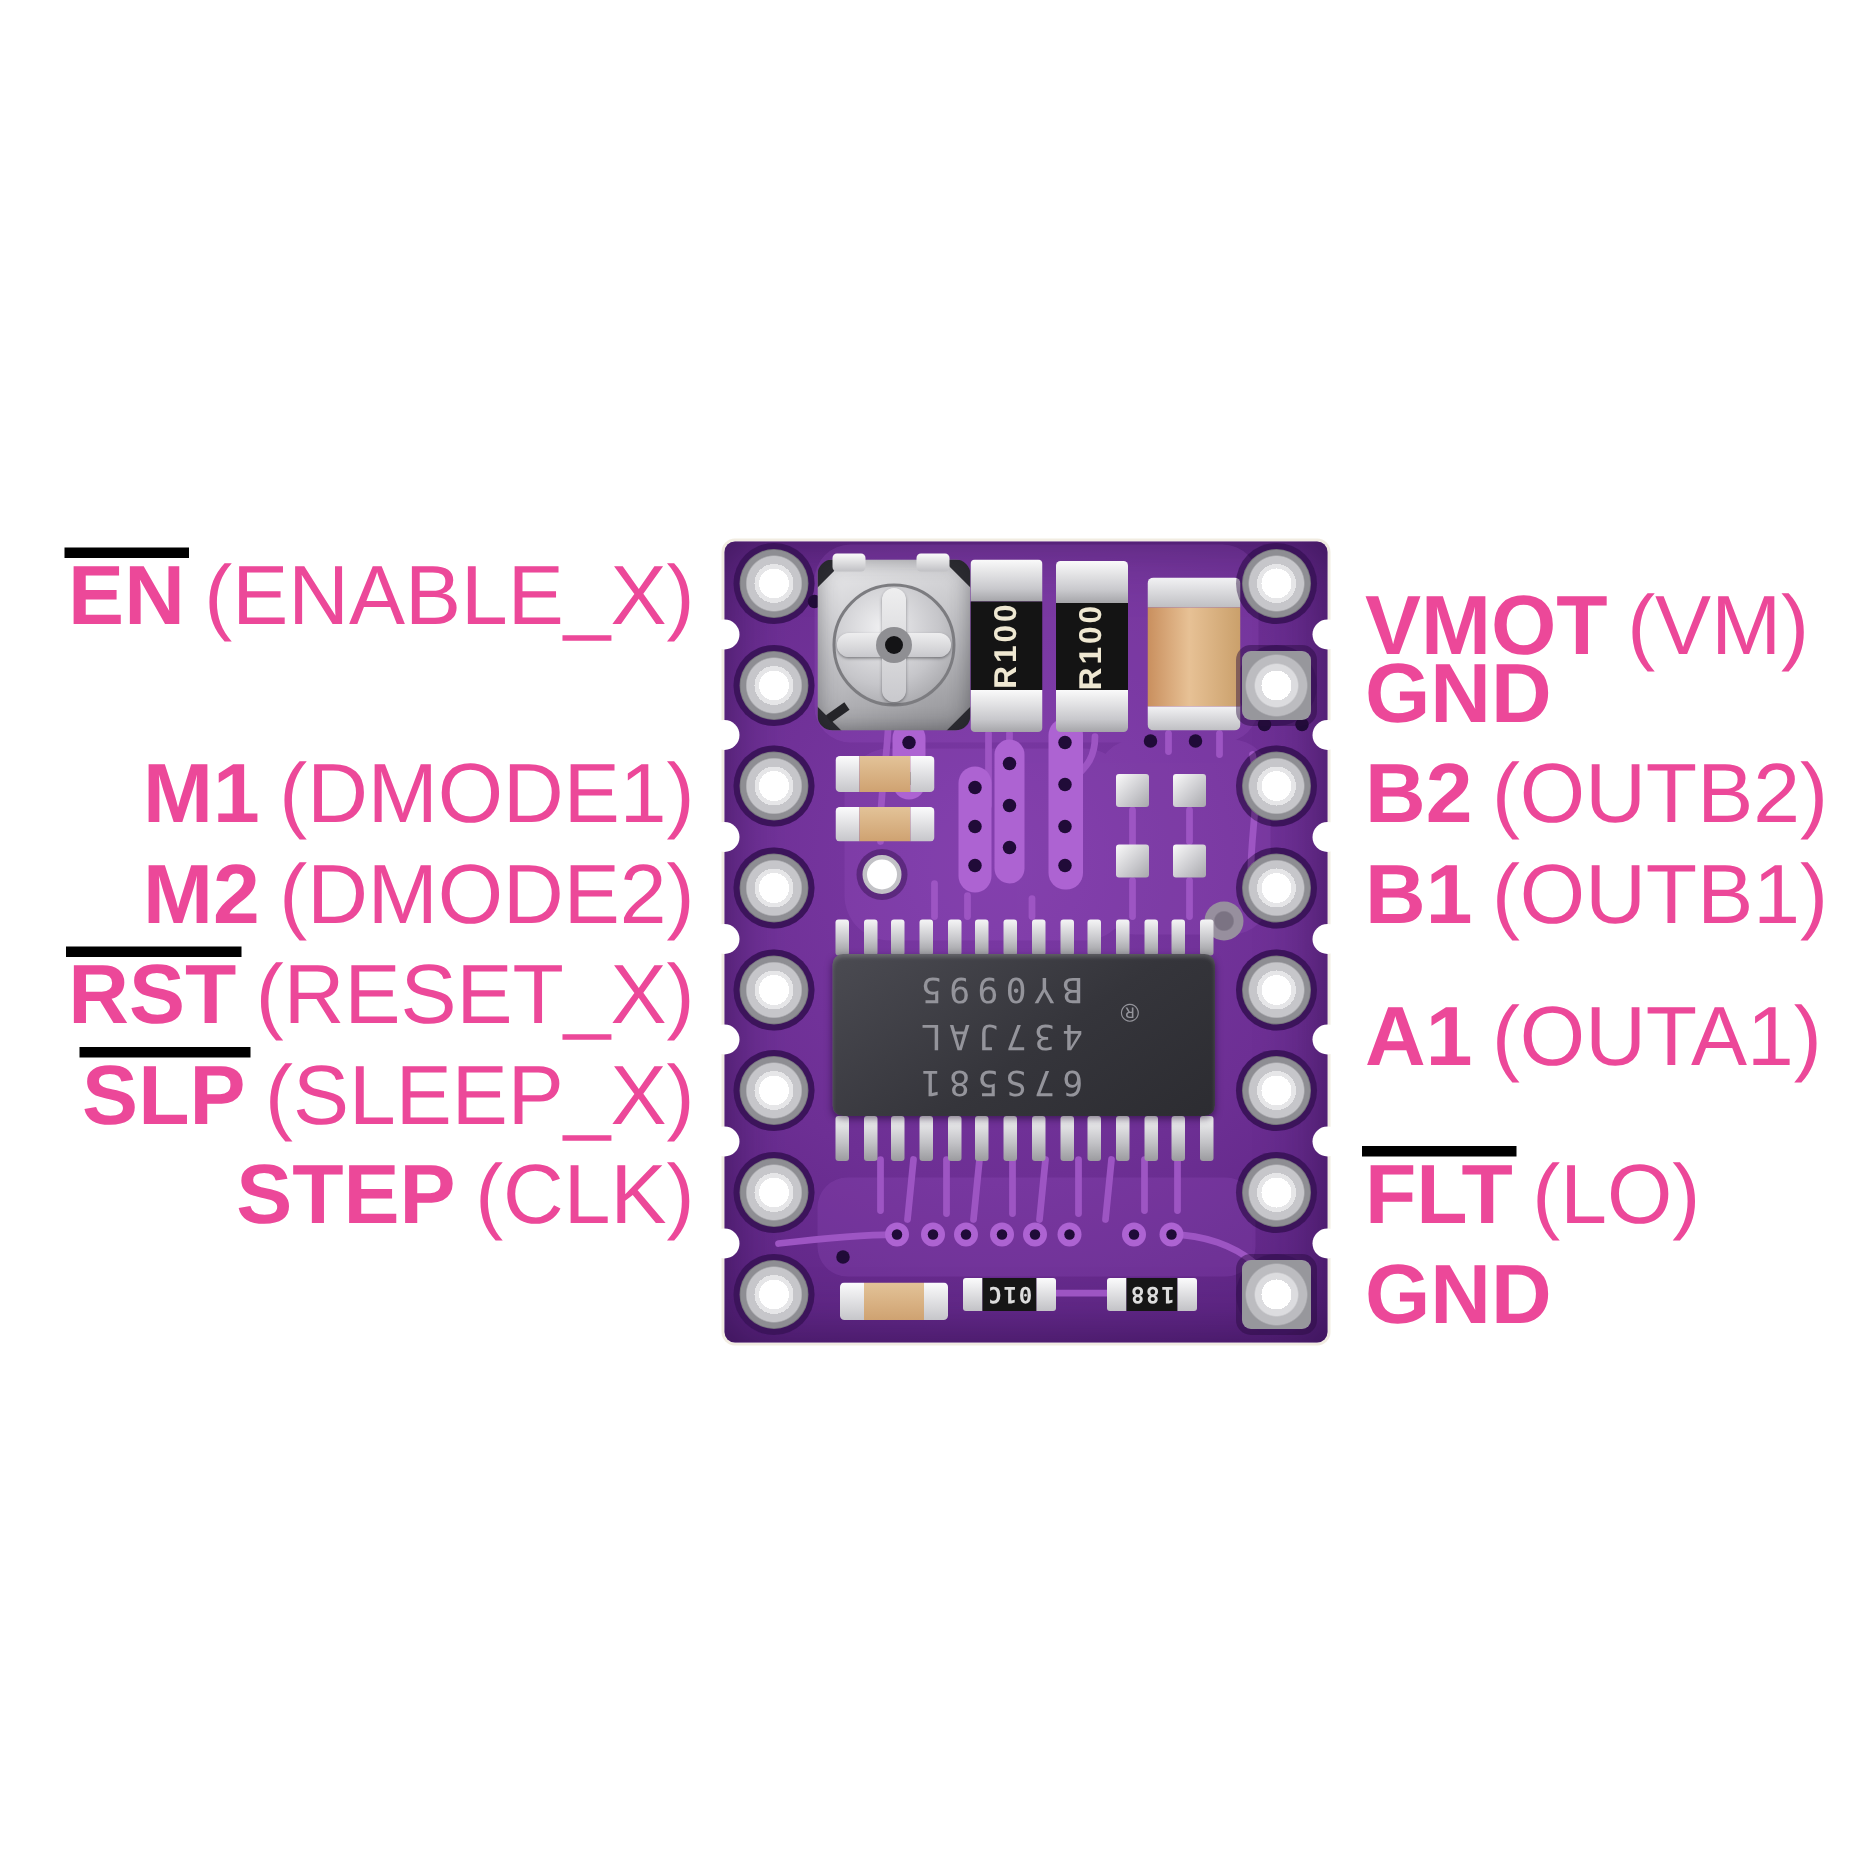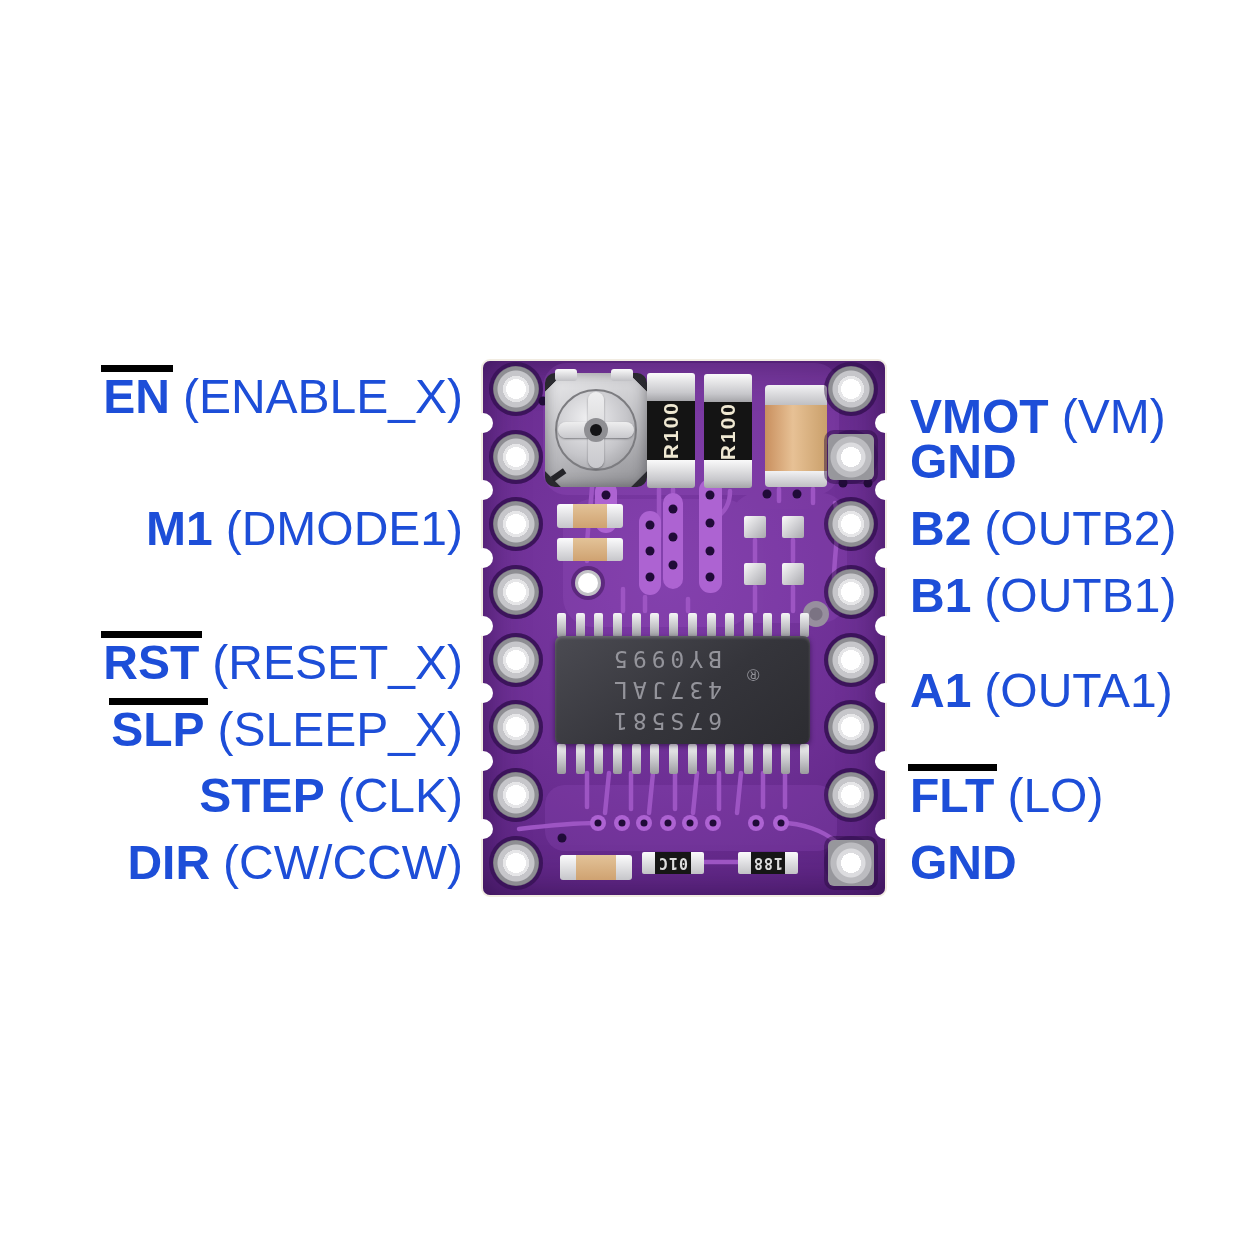--- a/index.html
+++ b/index.html
@@ -1,20 +1,20 @@
 <!DOCTYPE html>
 <html><head>
 <meta charset="utf-8">
 <style>
   html,body{margin:0;padding:0;background:#fff;}
   #page{position:relative;width:1250px;height:1250px;background:#ffffff;overflow:hidden;
         font-family:"Liberation Sans","DejaVu Sans",sans-serif;}
 
   
-  .prow{position:absolute;height:66px;line-height:66px;font-size:48px;white-space:nowrap;color:#1d4ed8;}
+  .prow{position:absolute;height:66px;line-height:66px;font-size:56px;white-space:nowrap;color:#ec4899;}
   .prow.left{left:0;width:463px;text-align:right;}
   .prow.right{left:910px;text-align:left;}
   .nm{font-weight:bold;position:relative;display:inline-block;line-height:inherit;}
   .nm.ov::before{content:"";position:absolute;top:1px;left:-2px;right:-3px;height:7px;background:#000;}
   .ds{font-weight:400;margin-left:13px;}
 
   
   #board{position:absolute;left:483px;top:361px;width:402px;height:534px;border-radius:7px;
          background:radial-gradient(circle at 45% 40%, #7c3aa6 0%, #6d2f94 55%, #5a2380 100%);
          box-shadow:inset 0 0 42px rgba(28,4,48,.55), 0 0 0 2px rgba(240,234,222,.9);}
@@ -99,24 +99,24 @@
   .bchip .t{transform:rotate(180deg);font-weight:bold;font-size:15px;color:#ddd;letter-spacing:1px;
             font-family:"DejaVu Sans Mono","Liberation Mono",monospace;}
 </style>
 </head>
 <body>
 
 <div id="page">
 
   <div class="prow left" style="top:364px"><span class="nm ov">EN</span><span class="ds">(ENABLE_X)</span></div>
   <div class="prow left" style="top:496px"><span class="nm">M1</span><span class="ds">(DMODE1)</span></div>
+  <div class="prow left" style="top:563px"><span class="nm">M2</span><span class="ds">(DMODE2)</span></div>
   <div class="prow left" style="top:697px"><span class="nm ov">SLP</span><span class="ds">(SLEEP_X)</span></div>
   <div class="prow left" style="top:630px"><span class="nm ov">RST</span><span class="ds">(RESET_X)</span></div>
   <div class="prow left" style="top:763px"><span class="nm">STEP</span><span class="ds">(CLK)</span></div>
-  <div class="prow left" style="top:830px"><span class="nm">DIR</span><span class="ds">(CW/CCW)</span></div>
 
   <div class="prow right" style="top:384px"><span class="nm">VMOT</span><span class="ds">(VM)</span></div>
   <div class="prow right" style="top:429px"><span class="nm">GND</span><span class="ds"></span></div>
   <div class="prow right" style="top:496px"><span class="nm">B2</span><span class="ds">(OUTB2)</span></div>
   <div class="prow right" style="top:563px"><span class="nm">B1</span><span class="ds">(OUTB1)</span></div>
   <div class="prow right" style="top:658px"><span class="nm">A1</span><span class="ds">(OUTA1)</span></div>
   <div class="prow right" style="top:763px"><span class="nm ov">FLT</span><span class="ds">(LO)</span></div>
   <div class="prow right" style="top:830px"><span class="nm">GND</span><span class="ds"></span></div>
 
   <div id="board">

